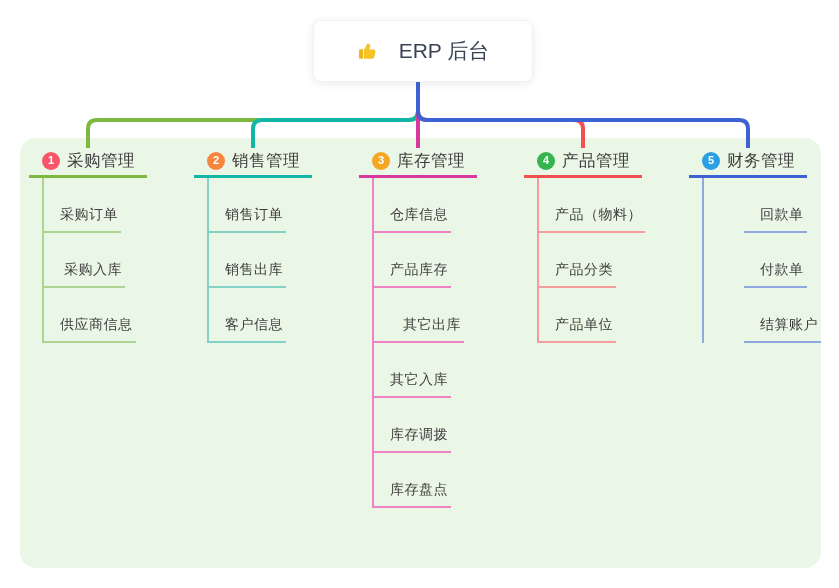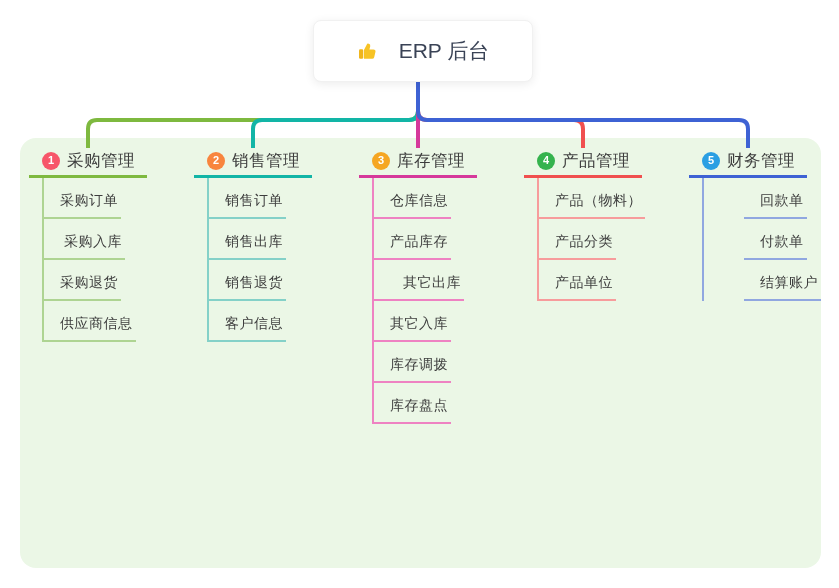--- a/index.html
+++ b/index.html
@@ -41,21 +41,21 @@
   }
   .branch-label{
     font-size:16.5px;color:#3d3d3d;white-space:nowrap;letter-spacing:0.5px;
   }
   
   .branch-children{
     position:absolute;top:178px;
     border-left:2px solid #000;z-index:4;
   }
   .child-item{
-    width:max-content;height:41px;box-sizing:border-box;
+    width:max-content;height:55px;box-sizing:border-box;
     display:flex;align-items:flex-end;
     padding:0 3px 7px 16px;
     border-bottom:2px solid;
     font-size:14px;color:#3d3d3d;white-space:nowrap;letter-spacing:0.5px;
     cursor:default;
   }
 </style>
 </head>
 <body>
 
@@ -86,23 +86,20 @@
     </div>
     <div class="branch-children" style="left: 42px; border-left-color: rgb(174, 212, 146);">
   <div class="child-item" style="border-bottom-color: rgb(174, 212, 146);">
         <span>采购订单</span>
       </div>
 
   <div class="child-item" style="border-bottom-color: rgb(174, 212, 146); padding-left: 20px;">
         <span>采购入库</span>
       </div>
 
-  <div class="child-item" style="border-bottom-color: rgb(174, 212, 146);">
-        <span>采购退货</span>
-      </div>
 
   <div class="child-item" style="border-bottom-color: rgb(174, 212, 146);">
         <span>供应商信息</span>
       </div>
 </div>
   </div>
 
   <div>
     <div class="branch-header" style="left: 194px; border-bottom-color: rgb(18, 181, 166);">
       <span class="badge" style="background: rgb(248, 133, 62);">2</span>
@@ -110,23 +107,20 @@
     </div>
     <div class="branch-children" style="left: 207px; border-left-color: rgb(132, 209, 200);">
   <div class="child-item" style="border-bottom-color: rgb(132, 209, 200);">
         <span>销售订单</span>
       </div>
 
   <div class="child-item" style="border-bottom-color: rgb(132, 209, 200);">
         <span>销售出库</span>
       </div>
 
-  <div class="child-item" style="border-bottom-color: rgb(132, 209, 200);">
-        <span>销售退货</span>
-      </div>
 
   <div class="child-item" style="border-bottom-color: rgb(132, 209, 200);">
         <span>客户信息</span>
       </div>
 </div>
   </div>
 
   <div>
     <div class="branch-header" style="left: 359px; border-bottom-color: rgb(214, 57, 155);">
       <span class="badge" style="background: rgb(245, 166, 35);">3</span>

